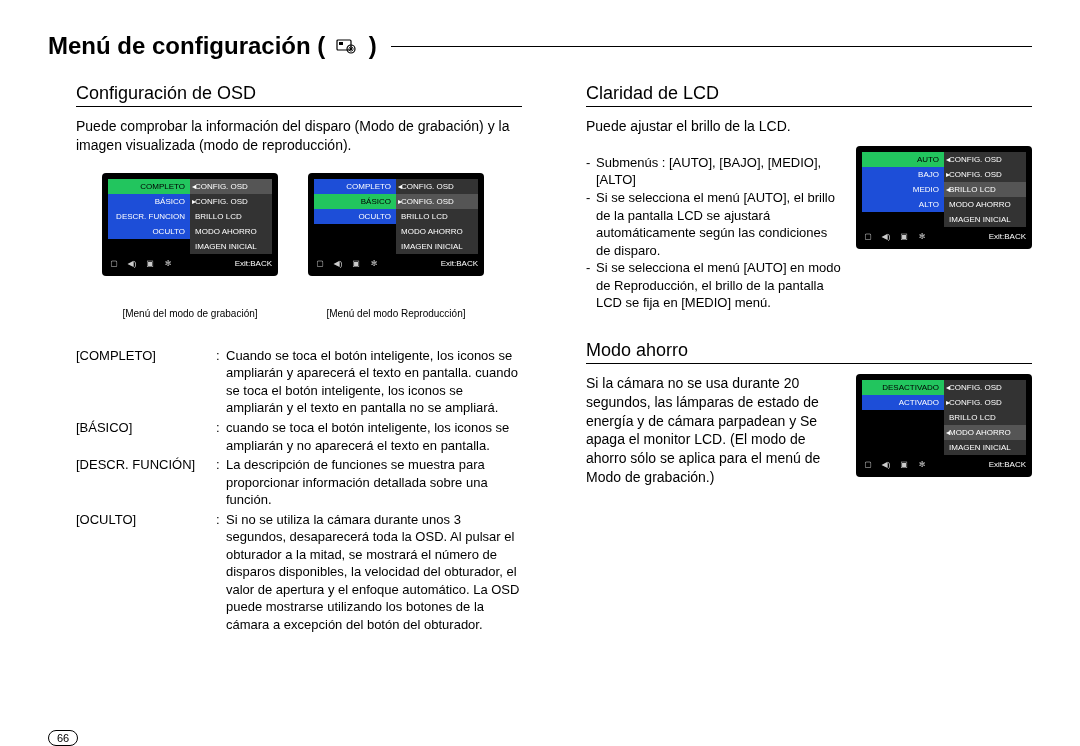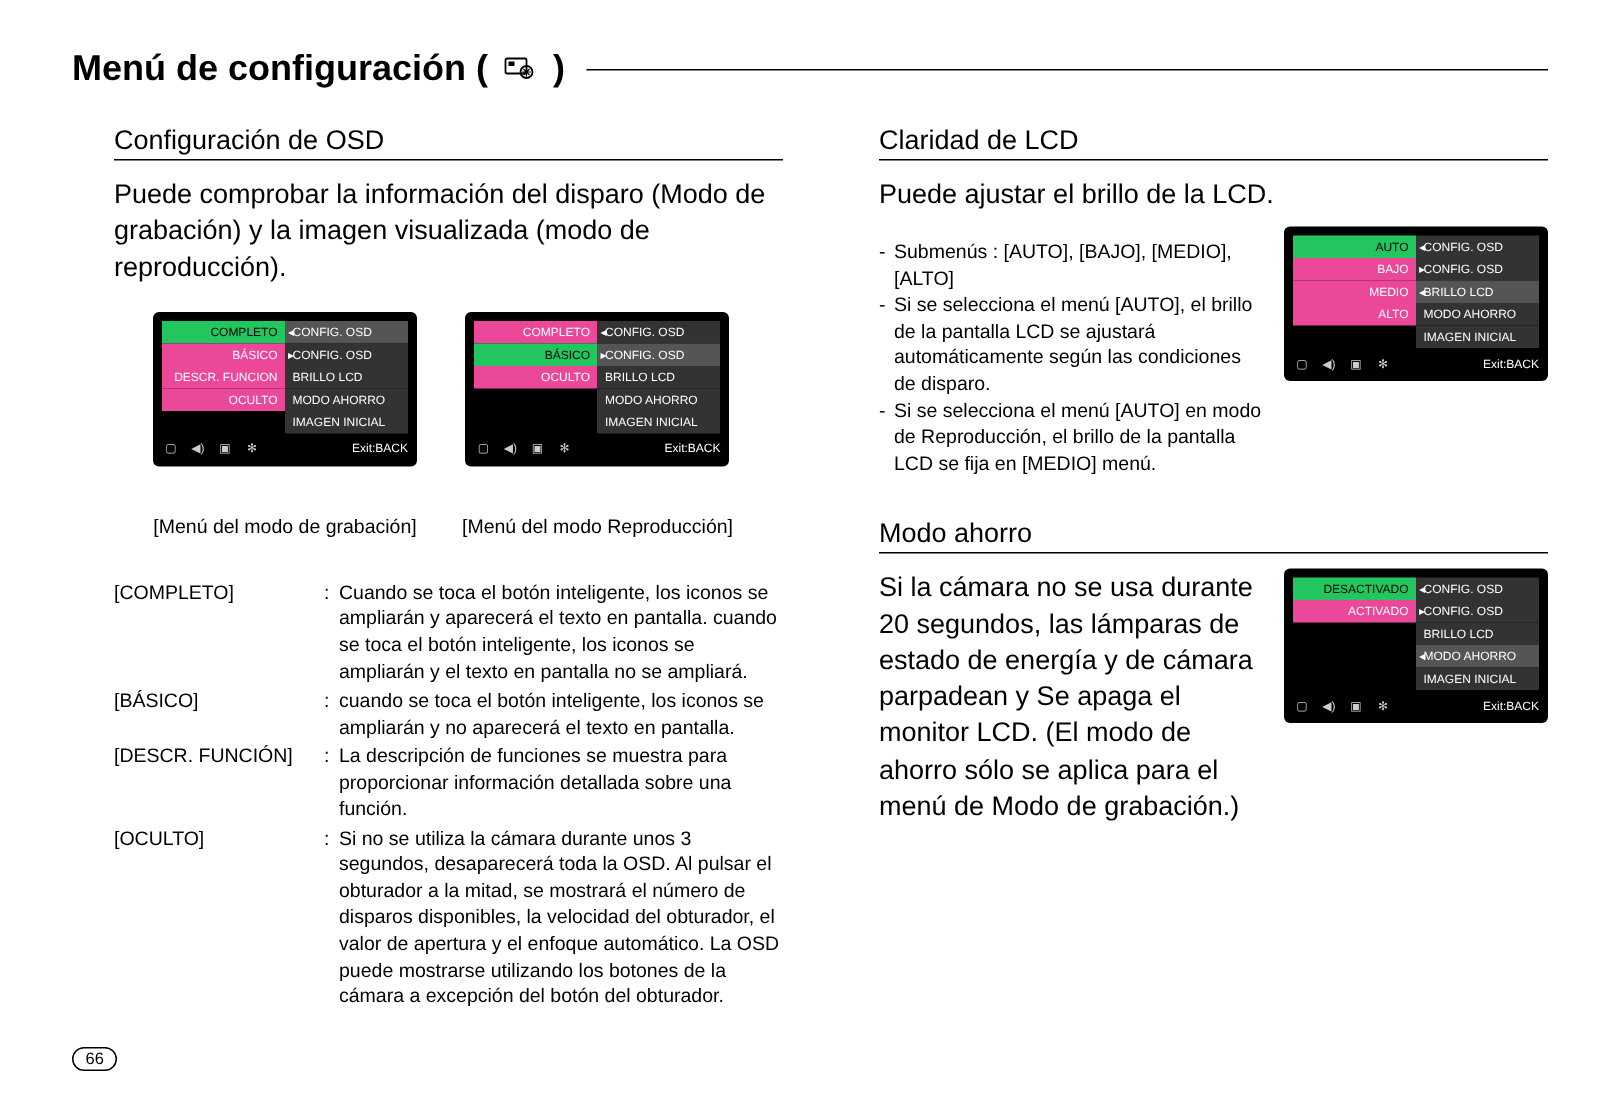--- a/index.html
+++ b/index.html
@@ -7,31 +7,31 @@
   .page { width: 1080px; height: 746px; padding: 32px 48px 20px 48px; position: relative; }
   .title-row { display: flex; align-items: center; margin-bottom: 23px; }
   .title { font-size: 24px; font-weight: bold; white-space: nowrap; padding-right: 8px; }
   .title-icon { display: inline-flex; align-items: center; margin: 0 4px; }
   .title-line { flex: 1; border-bottom: 1px solid #000; margin-left: 6px; }
 
   .columns { display: flex; gap: 36px; margin-top: 10px; }
   .col { flex: 1; min-width: 0; margin-left: 28px; }
   .section-title { font-size: 18px; font-weight: normal; margin-bottom: 2px; }
   .section-rule { border-bottom: 1px solid #000; margin-bottom: 10px; }
-  .body-text { font-size: 18px; line-height: 1.35; }
+  .body-text { font-size: 14px; line-height: 1.35; }
 
   .menus-row { display: flex; gap: 30px; margin: 18px 0 4px 26px; }
   .menu-block { display: flex; flex-direction: column; align-items: center; gap: 28px; }
-  .menu-caption { font-size: 13px; margin-top: 4px; }
+  .menu-caption { font-size: 10px; margin-top: 4px; }
 
   .mini-menu { width: 176px; background: #000; border-radius: 4px; padding: 6px 6px 4px 6px; font-size: 8px; color: #fff; }
   .mini-menu .dual { display: flex; gap: 0; }
   .mini-menu .sub-col { width: 50%; }
   .mini-menu .row { height: 15px; display: flex; align-items: center; padding: 0 5px; border-bottom: 0; }
-  .mini-menu .row.left { justify-content: flex-end; background: #ec4899; text-align: right; }
+  .mini-menu .row.left { justify-content: flex-end; background: #1d4ed8; text-align: right; }
   .mini-menu .row.left.sel { background: #22c55e; color: #000; }
   .mini-menu .row.right { justify-content: flex-start; background: #333; position: relative; }
   .mini-menu .row.right.hl { background: #555; }
   .mini-menu .row.right .arrow { position: absolute; left: 2px; font-size: 8px; }
   .mini-menu .row.blank { background: transparent; }
   .mini-menu .footer { display: flex; align-items: center; justify-content: space-between; height: 16px; margin-top: 2px; font-size: 8px; }
   .mini-menu .footer .icons { display: flex; gap: 6px; color: #ccc; }
   .mini-menu .footer .icons span { width: 12px; text-align: center; }
   .mini-menu .footer .exit { color: #fff; font-size: 8px; }
 
@@ -43,21 +43,21 @@
 
   .side-layout { display: flex; gap: 14px; }
   .side-layout .text-part { flex: 1; }
   .side-layout .menu-part { width: 176px; flex-shrink: 0; }
 
   .bullet-list { font-size: 13px; line-height: 1.35; margin-top: 8px; }
   .bullet-list .bline { display: flex; }
   .bullet-list .dash { width: 10px; flex-shrink: 0; }
   .bullet-list .bcontent { flex: 1; }
 
-  .page-num { position: absolute; bottom: 32px; left: 48px; display: flex; align-items: flex-end; }
+  .page-num { position: absolute; bottom: 0; left: 48px; display: flex; align-items: flex-end; }
   .page-num .oval { border: 1px solid #000; border-radius: 10px; padding: 1px 8px; font-size: 11px; }
 
   .sect-gap { height: 28px; }
 </style>
 </head>
 <body>
 
 <div class="page">
 
   <div class="title-row">

